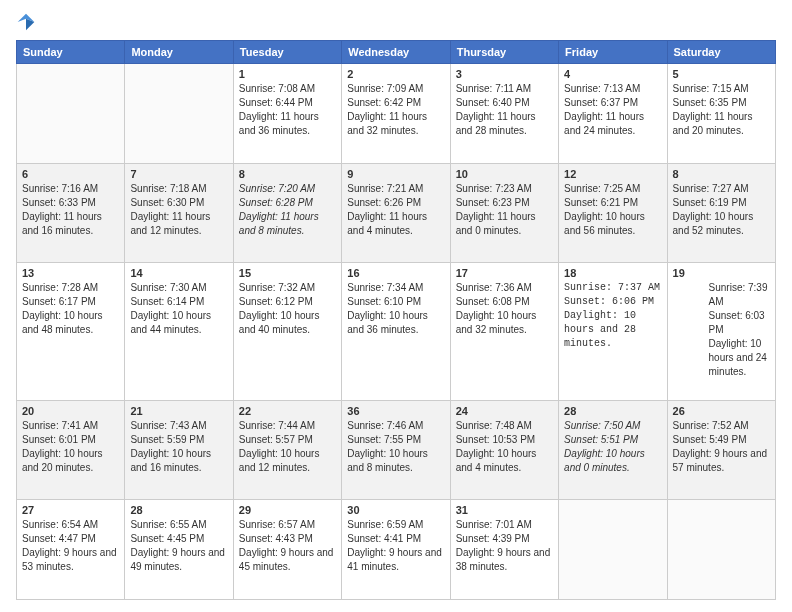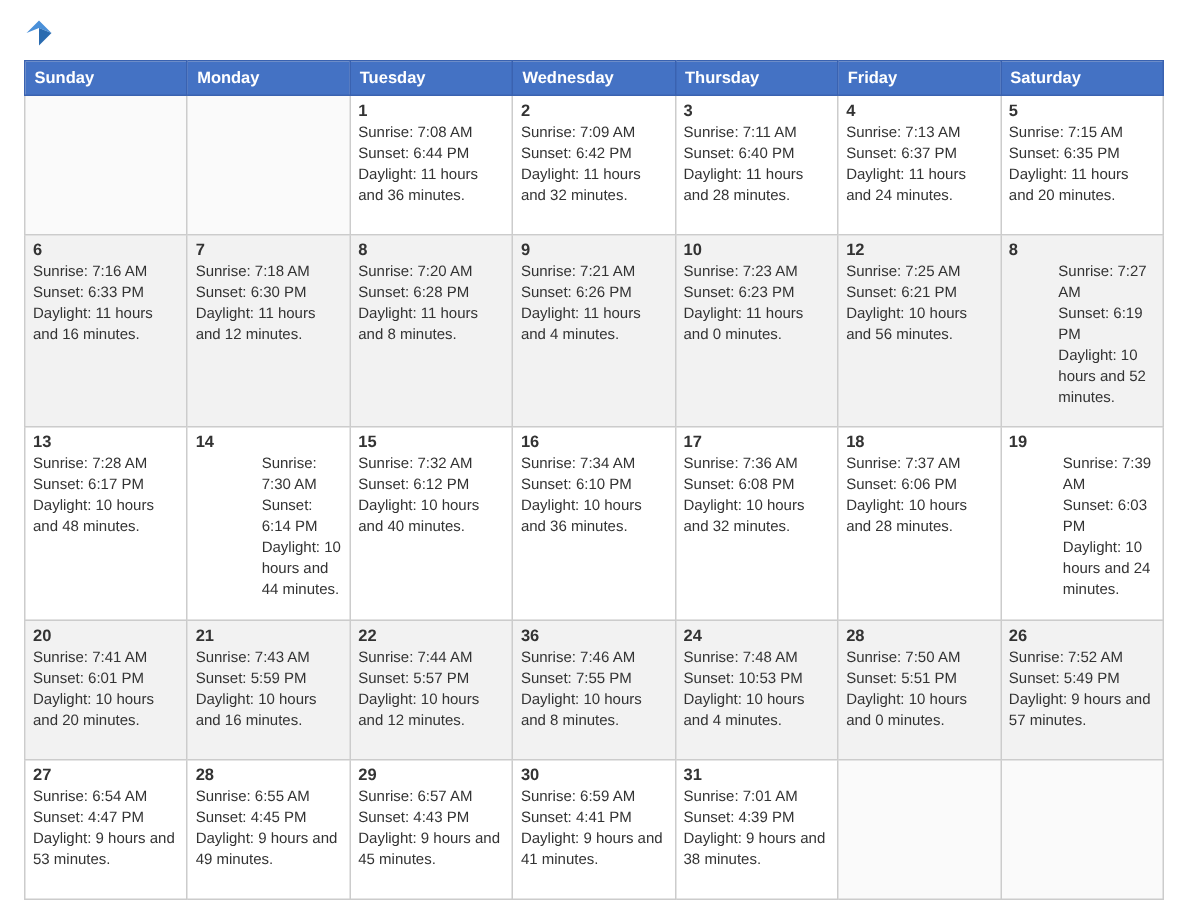--- a/index.html
+++ b/index.html
@@ -177,21 +177,21 @@
 Daylight: 11 hours and 16 minutes.</div>
           </td>
           <td>
             <div class="day-num">7</div>
             <div class="day-detail" style="white-space: pre-line;">Sunrise: 7:18 AM
 Sunset: 6:30 PM
 Daylight: 11 hours and 12 minutes.</div>
           </td>
           <td>
             <div class="day-num">8</div>
-            <div class="day-detail" style="white-space: pre-line;">Sunrise: 7:20 AM
+            <div class="day-detail" style="white-space: pre-line; font-style: italic;">Sunrise: 7:20 AM
 Sunset: 6:28 PM
 Daylight: 11 hours and 8 minutes.</div>
           </td>
           <td>
             <div class="day-num">9</div>
             <div class="day-detail" style="white-space: pre-line;">Sunrise: 7:21 AM
 Sunset: 6:26 PM
 Daylight: 11 hours and 4 minutes.</div>
           </td>
           <td>
@@ -201,35 +201,35 @@
 Daylight: 11 hours and 0 minutes.</div>
           </td>
           <td>
             <div class="day-num">12</div>
             <div class="day-detail" style="white-space: pre-line;">Sunrise: 7:25 AM
 Sunset: 6:21 PM
 Daylight: 10 hours and 56 minutes.</div>
           </td>
           <td>
             <div class="day-num">8</div>
-            <div class="day-detail" style="white-space: pre-line; margin-left: 33px;">Sunrise: 7:27 AM
+            <div class="day-detail" style="white-space: pre-line;">Sunrise: 7:27 AM
 Sunset: 6:19 PM
 Daylight: 10 hours and 52 minutes.</div>
           </td>
         </tr>
         <tr class="row-odd">
           <td>
             <div class="day-num">13</div>
             <div class="day-detail" style="white-space: pre-line;">Sunrise: 7:28 AM
 Sunset: 6:17 PM
 Daylight: 10 hours and 48 minutes.</div>
           </td>
           <td>
             <div class="day-num">14</div>
-            <div class="day-detail" style="white-space: pre-line; margin-left: 44px;">Sunrise: 7:30 AM
+            <div class="day-detail" style="white-space: pre-line;">Sunrise: 7:30 AM
 Sunset: 6:14 PM
 Daylight: 10 hours and 44 minutes.</div>
           </td>
           <td>
             <div class="day-num">15</div>
             <div class="day-detail" style="white-space: pre-line;">Sunrise: 7:32 AM
 Sunset: 6:12 PM
 Daylight: 10 hours and 40 minutes.</div>
           </td>
           <td>
@@ -239,21 +239,21 @@
 Daylight: 10 hours and 36 minutes.</div>
           </td>
           <td>
             <div class="day-num">17</div>
             <div class="day-detail" style="white-space: pre-line;">Sunrise: 7:36 AM
 Sunset: 6:08 PM
 Daylight: 10 hours and 32 minutes.</div>
           </td>
           <td>
             <div class="day-num">18</div>
-            <div class="day-detail" style="white-space: pre-line;">Sunrise: 7:37 AM
+            <div class="day-detail" style="white-space: pre-line; font-family: Liberation Mono, monospace;">Sunrise: 7:37 AM
 Sunset: 6:06 PM
 Daylight: 10 hours and 28 minutes.</div>
           </td>
           <td>
             <div class="day-num">19</div>
             <div class="day-detail" style="white-space: pre-line; margin-left: 36px;">Sunrise: 7:39 AM
 Sunset: 6:03 PM
 Daylight: 10 hours and 24 minutes.</div>
           </td>
         </tr>
@@ -283,21 +283,21 @@
 Daylight: 10 hours and 8 minutes.</div>
           </td>
           <td>
             <div class="day-num">24</div>
             <div class="day-detail" style="white-space: pre-line;">Sunrise: 7:48 AM
 Sunset: 10:53 PM
 Daylight: 10 hours and 4 minutes.</div>
           </td>
           <td>
             <div class="day-num">28</div>
-            <div class="day-detail" style="white-space: pre-line;">Sunrise: 7:50 AM
+            <div class="day-detail" style="white-space: pre-line; font-style: italic;">Sunrise: 7:50 AM
 Sunset: 5:51 PM
 Daylight: 10 hours and 0 minutes.</div>
           </td>
           <td>
             <div class="day-num">26</div>
             <div class="day-detail" style="white-space: pre-line;">Sunrise: 7:52 AM
 Sunset: 5:49 PM
 Daylight: 9 hours and 57 minutes.</div>
           </td>
         </tr>

